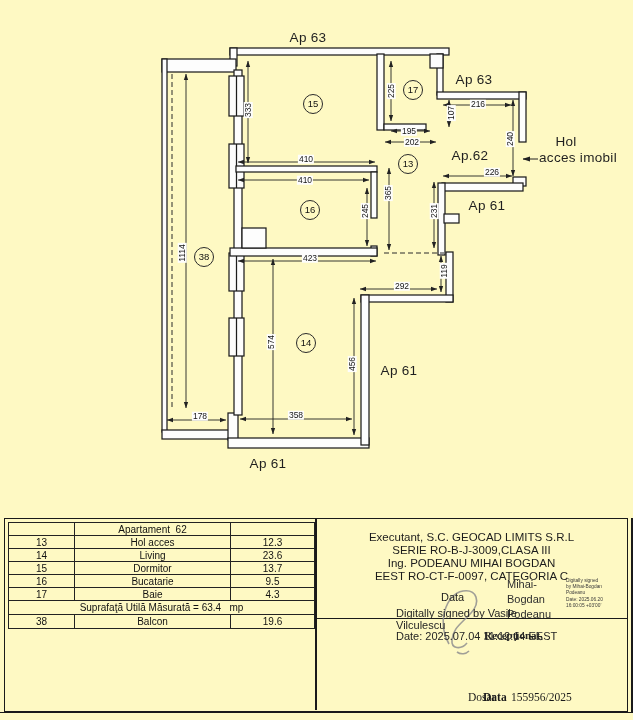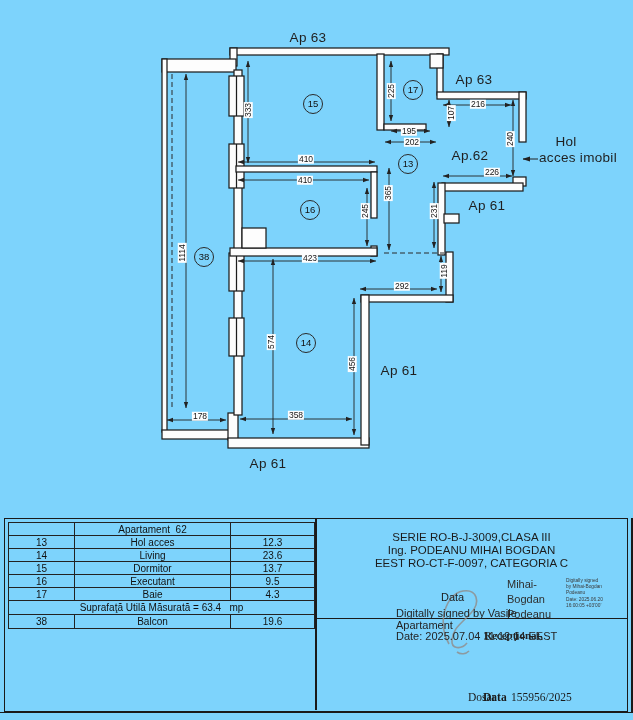--- a/index.html
+++ b/index.html
@@ -1,16 +1,16 @@
 <!DOCTYPE html>
 <html><head>
 <meta charset="utf-8">
 <style>
   html,body{margin:0;padding:0;background:#e8e8e8;}
-  .page{position:relative;width:633px;height:720px;background:#7dd3fc;overflow:hidden;
+  .page{position:relative;width:633px;height:720px;background:#fef9c3;overflow:hidden;
         font-family:"Liberation Sans",sans-serif;color:#1b1b1b;}
   .plan{position:absolute;left:0;top:0;width:633px;height:512px;}
   .plan svg{position:absolute;left:0;top:0;}
   .lbl{position:absolute;transform:translate(-50%,-50%);font-size:13.5px;letter-spacing:.3px;
        color:#1f1f1f;white-space:nowrap;}
   .room{position:absolute;transform:translate(-50%,-50%);width:18px;height:18px;
         border:1.2px solid #2a2a2a;border-radius:50%;font-size:9.5px;line-height:17px;
         text-align:center;color:#111;}
   .dim{position:absolute;transform:translate(-50%,-50%);font-size:8.5px;line-height:1;
        color:#161616;background:#fdfdfd;padding:0 1px;white-space:nowrap;}
@@ -179,40 +179,41 @@
       <td>Living</td>
       <td>23.6</td>
     </tr>
     <tr>
       <td>15</td>
       <td>Dormitor</td>
       <td>13.7</td>
     </tr>
     <tr>
       <td>16</td>
-      <td>Executant</td>
+      <td>Bucatarie</td>
       <td>9.5</td>
     </tr>
     <tr>
       <td>17</td>
       <td>Baie</td>
       <td>4.3</td>
     </tr>
     <tr>
       <td colspan="3" style="height:13px">Suprafaţă Utilă Măsurată = 63.4 &nbsp;&nbsp;mp</td>
     </tr>
     <tr>
       <td style="height:13px">38</td>
       <td>Balcon</td>
       <td>19.6</td>
     </tr>
   </tbody>
     </table>
 
   <div class="exec">
+    <div>Executant, S.C. GEOCAD LIMITS S.R.L</div>
     <div>SERIE RO-B-J-3009,CLASA III</div>
     <div>Ing. PODEANU MIHAI BOGDAN</div>
     <div>EEST RO-CT-F-0097, CATEGORIA C</div>
   </div>
 
   <svg width="70" height="75" style="position:absolute;left:433px;top:582px">
     <path d="M16,62 C4,42 12,12 30,9 C44,7 48,20 38,31 C28,42 20,46 19,58 C18,67 28,68 34,61 M24,70 C28,73 33,72 36,69" fill="none" stroke="#8f8f8f" stroke-width="1.6" opacity="0.85"></path>
   </svg>
 
   <span class="txt" style="left:441px;top:591px;font-size:11px">Data</span>
@@ -226,21 +227,21 @@
     <div>Digitally signed</div>
     <div>by Mihai-Bogdan</div>
     <div>Podeanu</div>
     <div>Date: 2025.06.20</div>
     <div>16:00:05 +03'00'</div>
   </div>
 
   <span class="txt serifline" style="left:452px;top:629px;font-size:11px;font-weight:bold;color:#242424">Recepţionat,</span>
   <div class="txt" style="left:396px;top:608px;font-size:11px;line-height:11.6px;color:#242424">
     <div>Digitally signed by Vasile</div>
-    <div>Apartament</div>
+    <div>Vilculescu</div>
     <div>Date: 2025.07.04 11:12:14 EEST</div>
   </div>
 
   <span class="txt serifline" style="left:436px;top:691px;font-size:11.5px">Dosar</span>
   <span class="txt serifline" style="left:451px;top:691px;font-size:11.5px;font-weight:bold">Data</span>
   <span class="txt serifline" style="left:479px;top:691px;font-size:11.5px">155956/2025</span>
 
 </div>
 
 </body></html>

